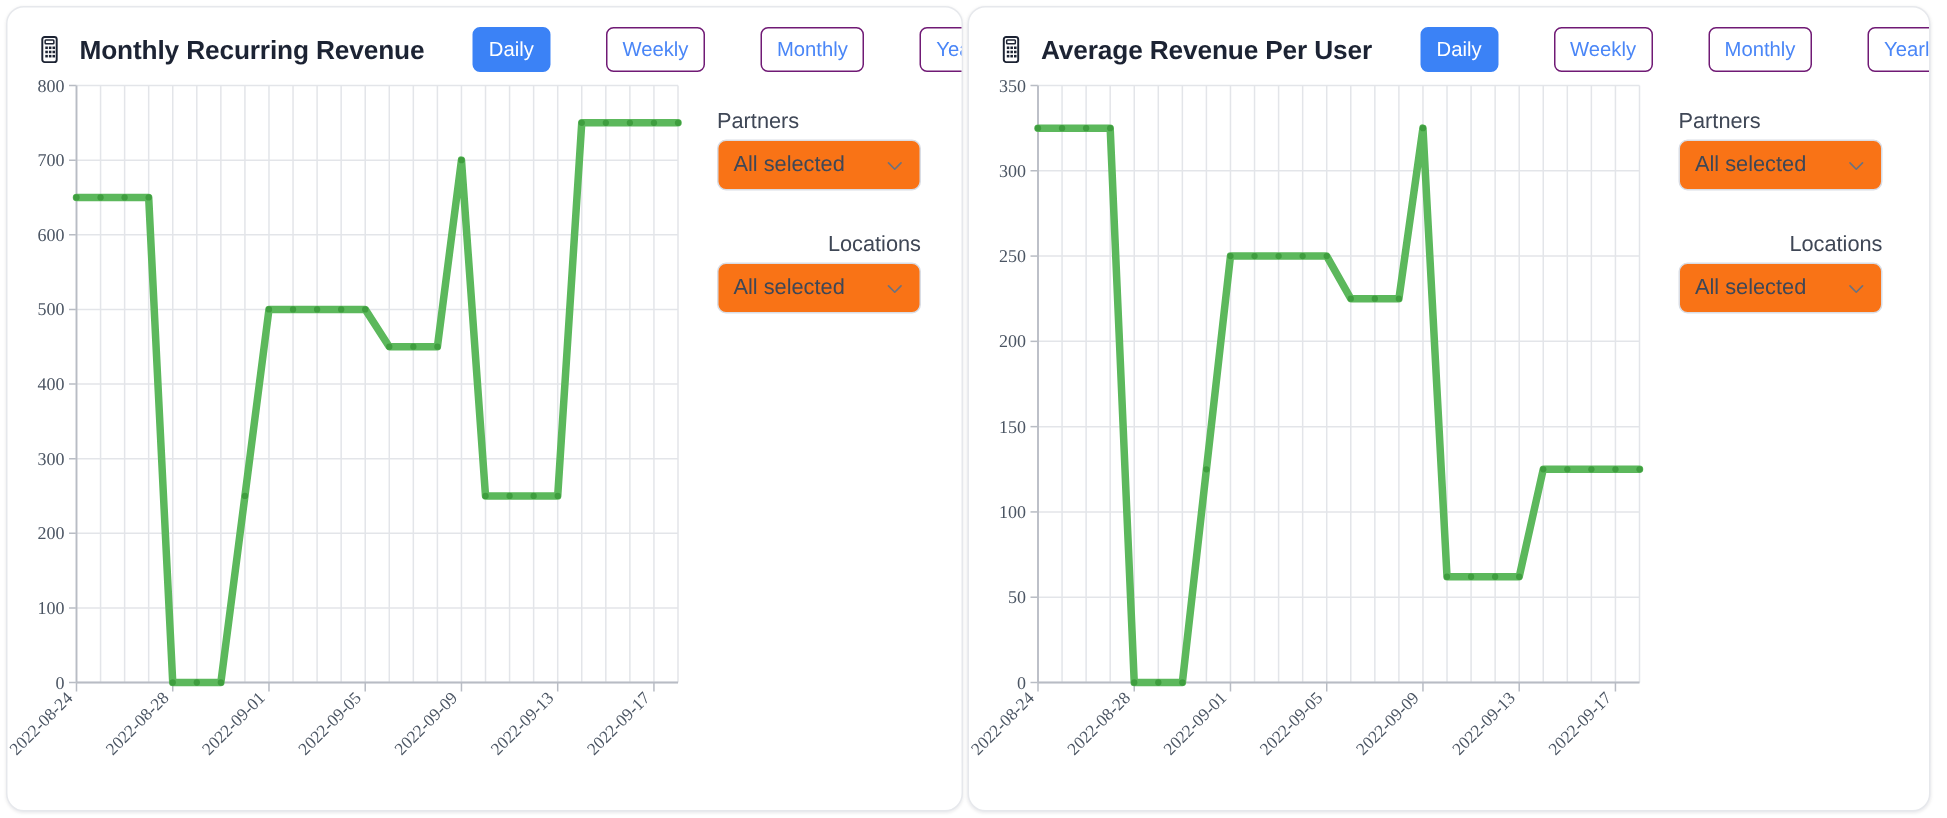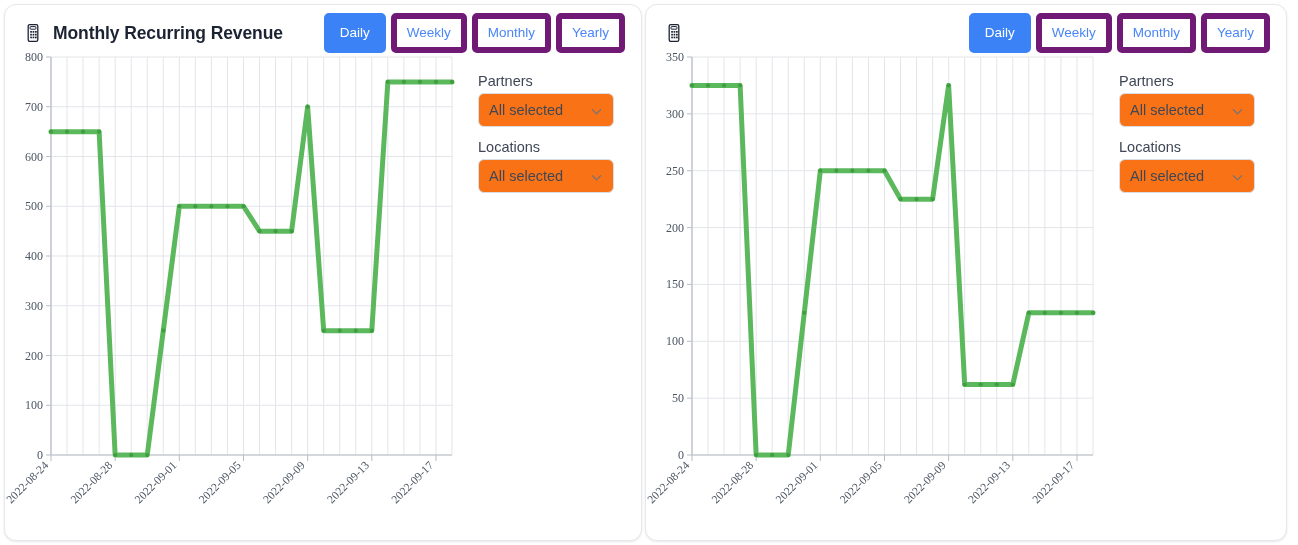--- a/index.html
+++ b/index.html
@@ -60,25 +60,26 @@
     display: flex;
     gap: 5px;
     align-items: center;
   }
   .seg-btn {
     font-family: "Liberation Sans", sans-serif;
     font-size: 13.5px;
     line-height: 1;
     padding: 7px 10px 8px 10px;
     border-radius: 5px;
-    border: 6px solid #701a75;
+    border: 1px solid #701a75;
     background: #ffffff;
     color: #4a86f7;
     cursor: pointer;
     white-space: nowrap;
+    margin-left: 32px;
   }
   .seg-btn.active {
     background: #3b82f6;
     border-color: #3b82f6;
     color: #ffffff;
   }
 
   .card-body {
     display: flex;
     padding: 0;
@@ -91,21 +92,21 @@
     padding-top: 12px;
     padding-left: 8px;
     box-sizing: border-box;
   }
   .filter-label {
     font-size: 14.5px;
     color: #3f4756;
     margin-bottom: 4px;
     margin-top: 16px;
   }
-  .filter-label.second { margin-top: 12px; }
+  .filter-label.second { margin-top: 28px; text-align: right; }
   .select-box {
     width: 136px;
     height: 34px;
     border: 1px solid #d9dde5;
     border-radius: 6px;
     background: #f97316;
     display: flex;
     align-items: center;
     padding: 0 10px;
     box-sizing: border-box;
@@ -312,20 +313,21 @@
           <rect x="9.6" y="8.0" width="1.7" height="1.7" fill="#1c2333"></rect>
           <rect x="12.0" y="8.0" width="1.7" height="1.7" fill="#1c2333"></rect>
           <rect x="7.2" y="10.8" width="1.7" height="1.7" fill="#1c2333"></rect>
           <rect x="9.6" y="10.8" width="1.7" height="1.7" fill="#1c2333"></rect>
           <rect x="12.0" y="10.8" width="1.7" height="1.7" fill="#1c2333"></rect>
           <rect x="7.2" y="13.6" width="1.7" height="1.7" fill="#1c2333"></rect>
           <rect x="9.6" y="13.6" width="1.7" height="1.7" fill="#1c2333"></rect>
           <rect x="12.0" y="13.6" width="1.7" height="1.7" fill="#1c2333"></rect>
         </svg>
       </span>
+      <span class="card-title">Average Revenue Per User</span>
       <div class="btn-group">
         <button class="seg-btn active">Daily</button>
         <button class="seg-btn">Weekly</button>
         <button class="seg-btn">Monthly</button>
         <button class="seg-btn">Yearly</button>
       </div>
     </div>
     <div class="card-body">
       <div class="chart-wrap">
         <svg class="plot" id="plot-1" width="465" height="500" viewBox="0 0 465 500">

